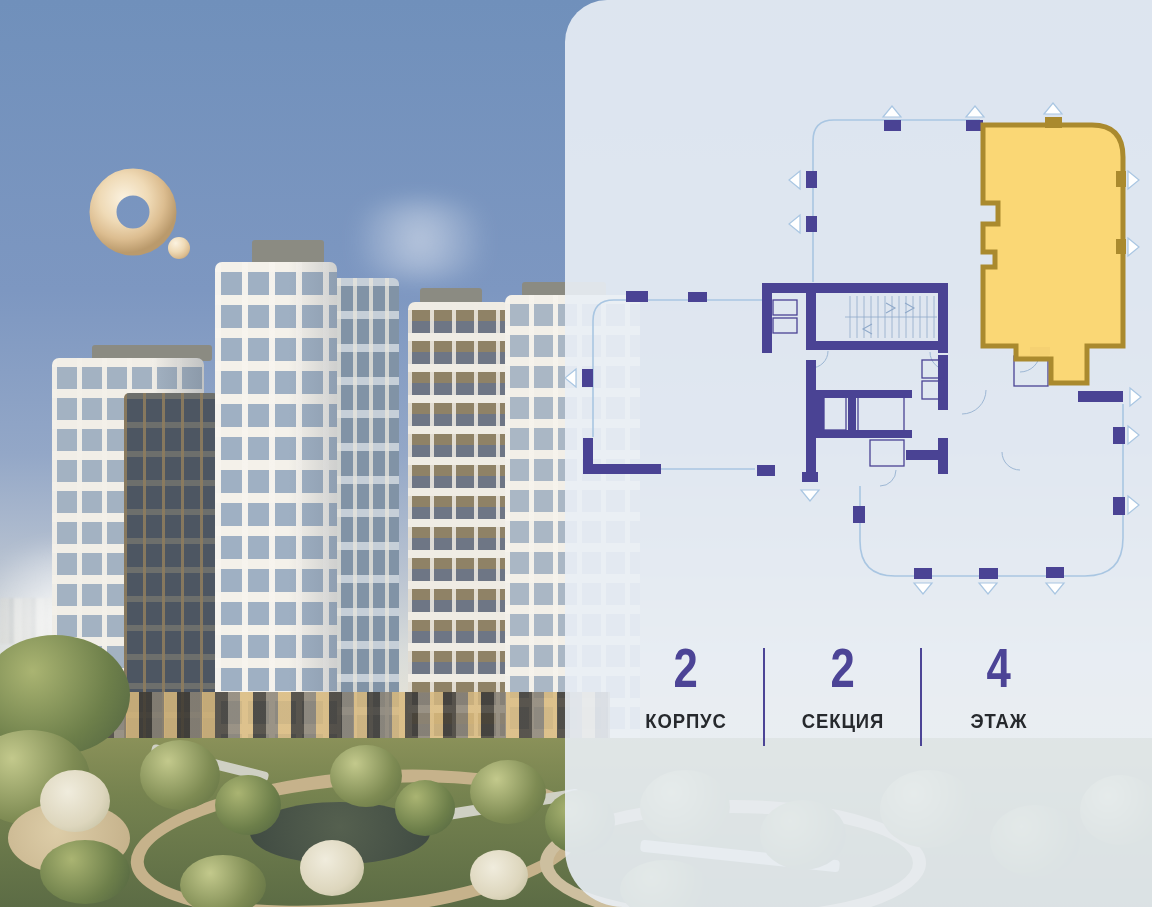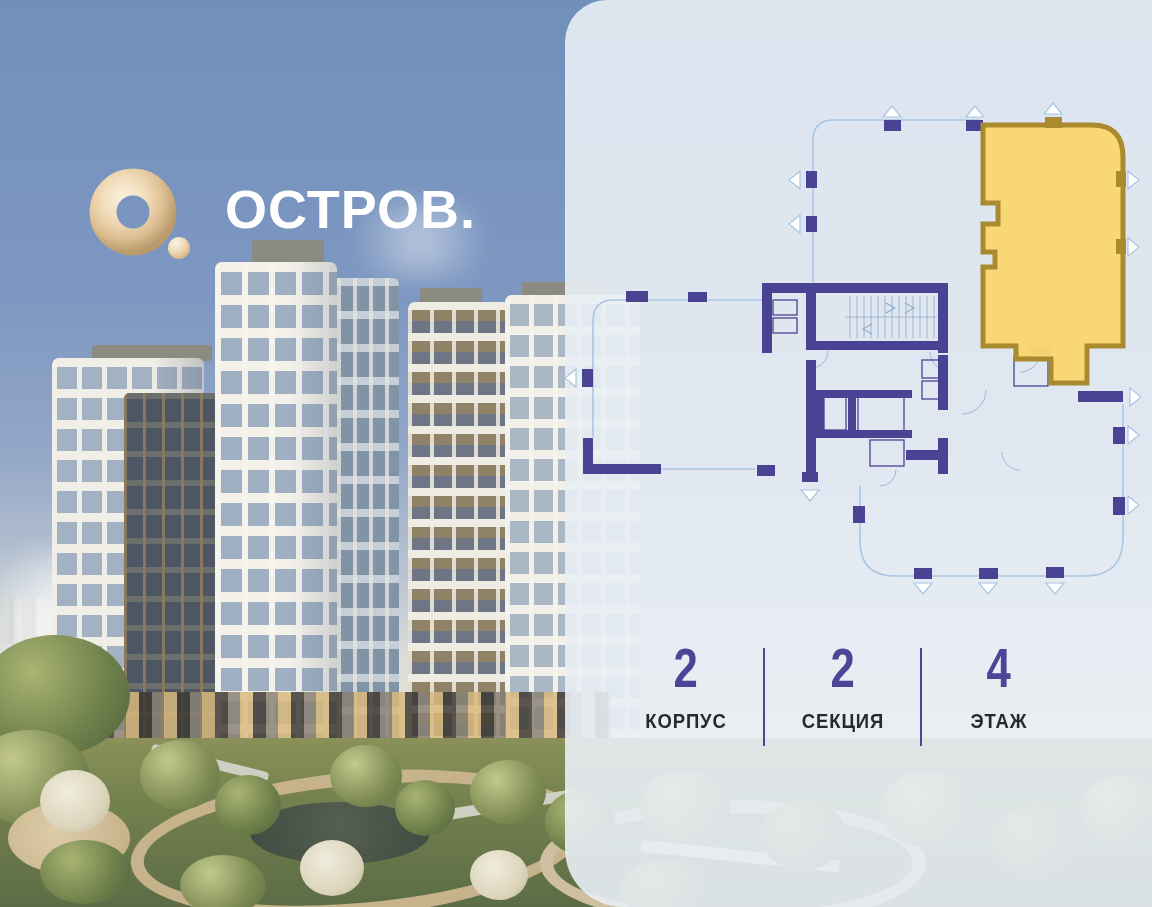--- a/index.html
+++ b/index.html
@@ -128,21 +128,20 @@
       <radialGradient id="gold" cx="35%" cy="28%" r="90%">
         <stop offset="0%" stop-color="#fbf2e0"></stop>
         <stop offset="45%" stop-color="#efdab6"></stop>
         <stop offset="75%" stop-color="#dcbd90"></stop>
         <stop offset="100%" stop-color="#ba9a6c"></stop>
       </radialGradient>
     </defs>
     <circle cx="45" cy="52" r="30" fill="none" stroke="url(#gold)" stroke-width="27"></circle>
     <circle cx="91" cy="88" r="11" fill="url(#gold)"></circle>
   </svg>
-  <div class="brand-text">ОСТРОВ.</div>
 </div>
 
 <div class="panel">
 
   <svg class="plan-svg" width="587" height="635" viewBox="565 0 587 635">
     <defs>
       <path id="win" d="M -9 0 L 0 -11 L 9 0 Z"></path>
     </defs>
 
     <g fill="none" stroke="#a9c6e2" stroke-width="1.6">

